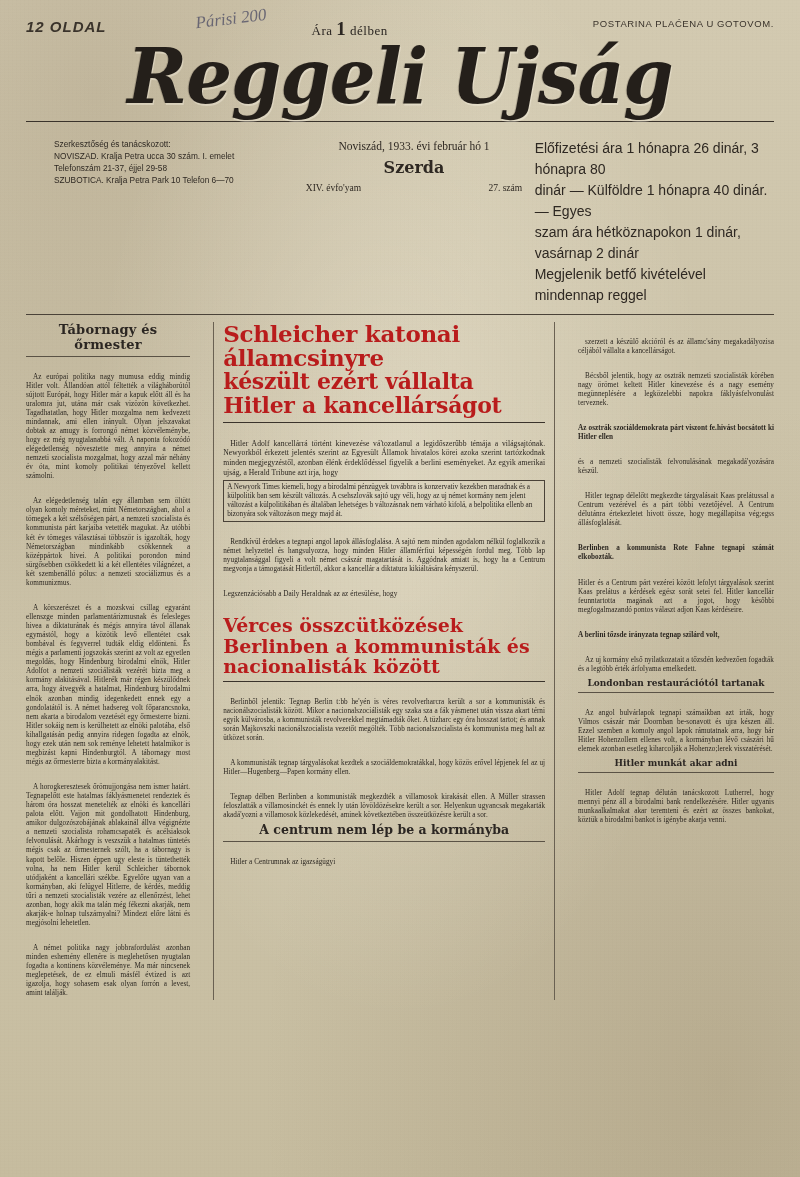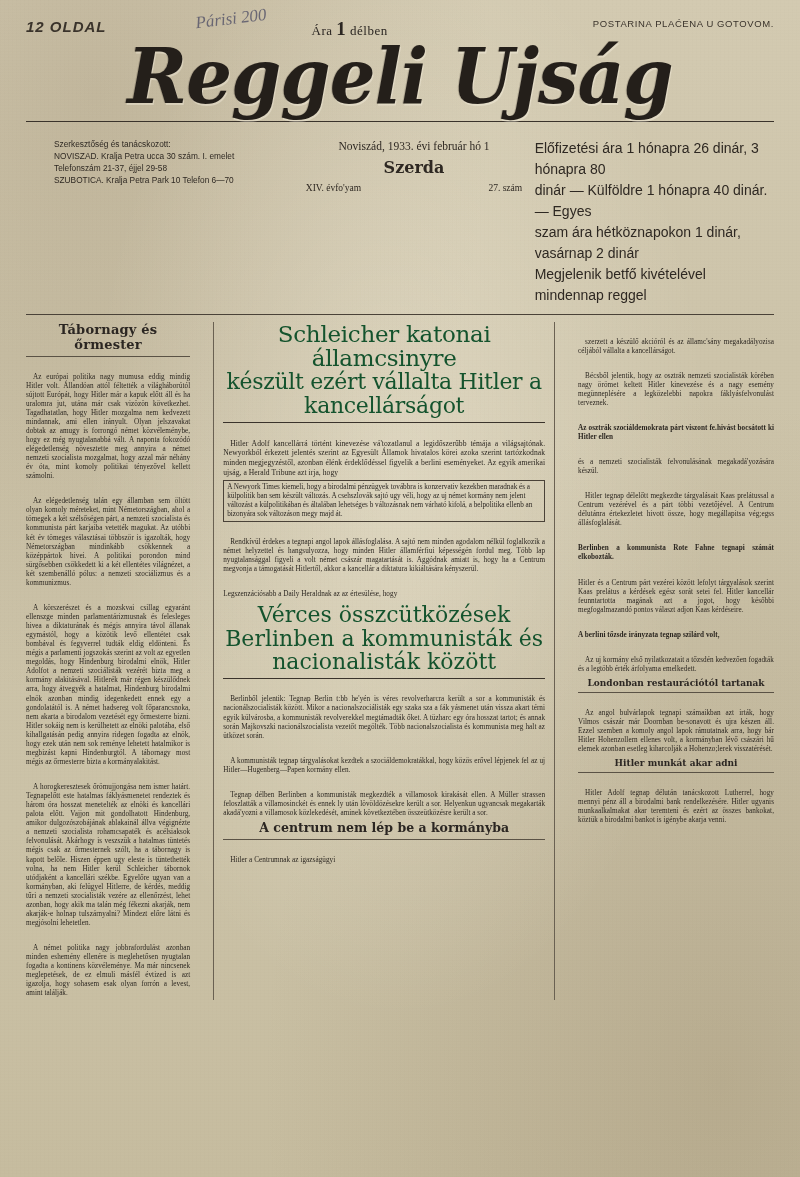--- a/index.html
+++ b/index.html
@@ -71,26 +71,26 @@
 
   .rule{border:0;border-top:1.6px solid #3a332b;margin:8px 0 0;}
   .rule.thin{border-top:1px solid #4a4238;}
 
   
   .cols{display:flex;gap:23px;margin-top:7px;}
   .c1{width:176px;}
   .c2{width:345px;border-left:1px solid #6a6152;border-right:1px solid #6a6152;padding:0 9px;}
   .c3{width:210px;}
   .headline{
-    font-family:"DejaVu Serif",serif;font-weight:normal;
-    color:#14532d;text-align:center;line-height:1.06;
+    font-family:"DejaVu Serif",serif;font-weight:bold;
+    color:#b91c1c;line-height:1.06;
   }
   .h-main{font-size:23px;letter-spacing:-.3px;}
   .h-main .l2{font-size:22px;}
-  .h-sub{font-size:22px;margin-top:4px;}
+  .h-sub{font-size:19px;margin-top:16px;}
   .h-small{font-size:12.5px;text-align:center;font-family:"DejaVu Serif",serif;font-weight:bold;}
   .h-col1{font-size:13px;text-align:center;font-family:"DejaVu Serif",serif;font-weight:bold;letter-spacing:.2px;}
 
   p{margin:16px 0 2px;text-align:justify;text-justify:inter-word;hyphens:auto;}
   .body{font-size:7.2px;line-height:1.26;letter-spacing:.05px;color:#2b2620;}
   .body p{text-indent:7px;}
   .body p.noind{text-indent:0;}
   .lead{font-size:7.6px;}
   .kicker{font-weight:bold;}
   .boxed{

